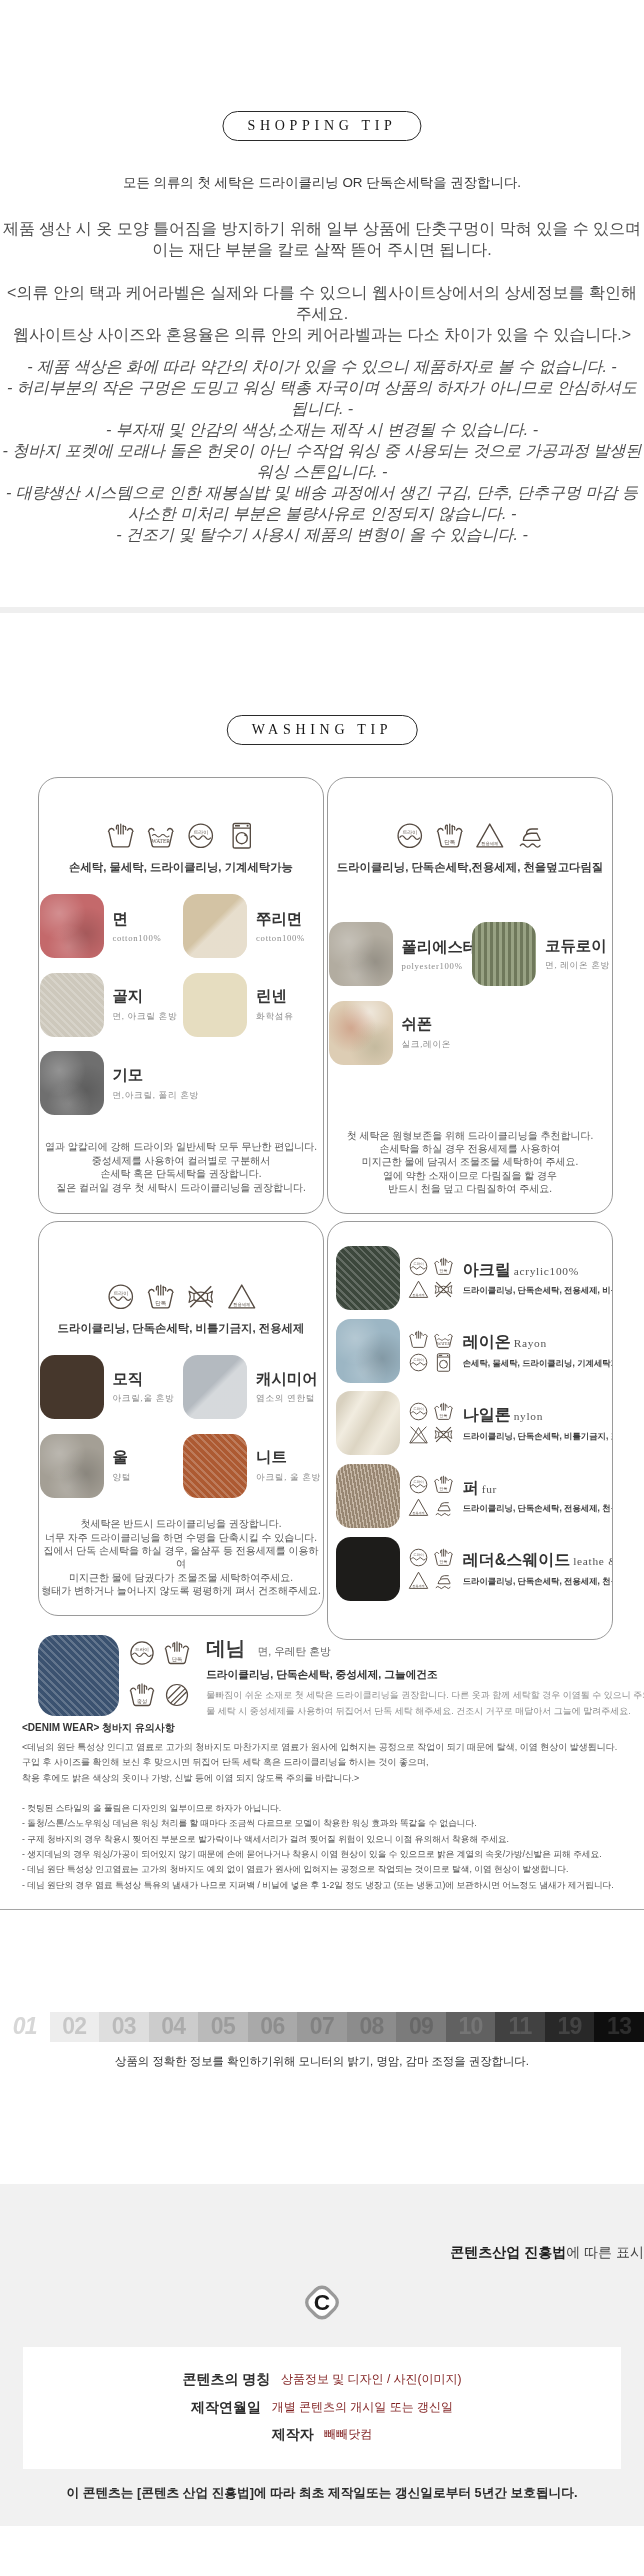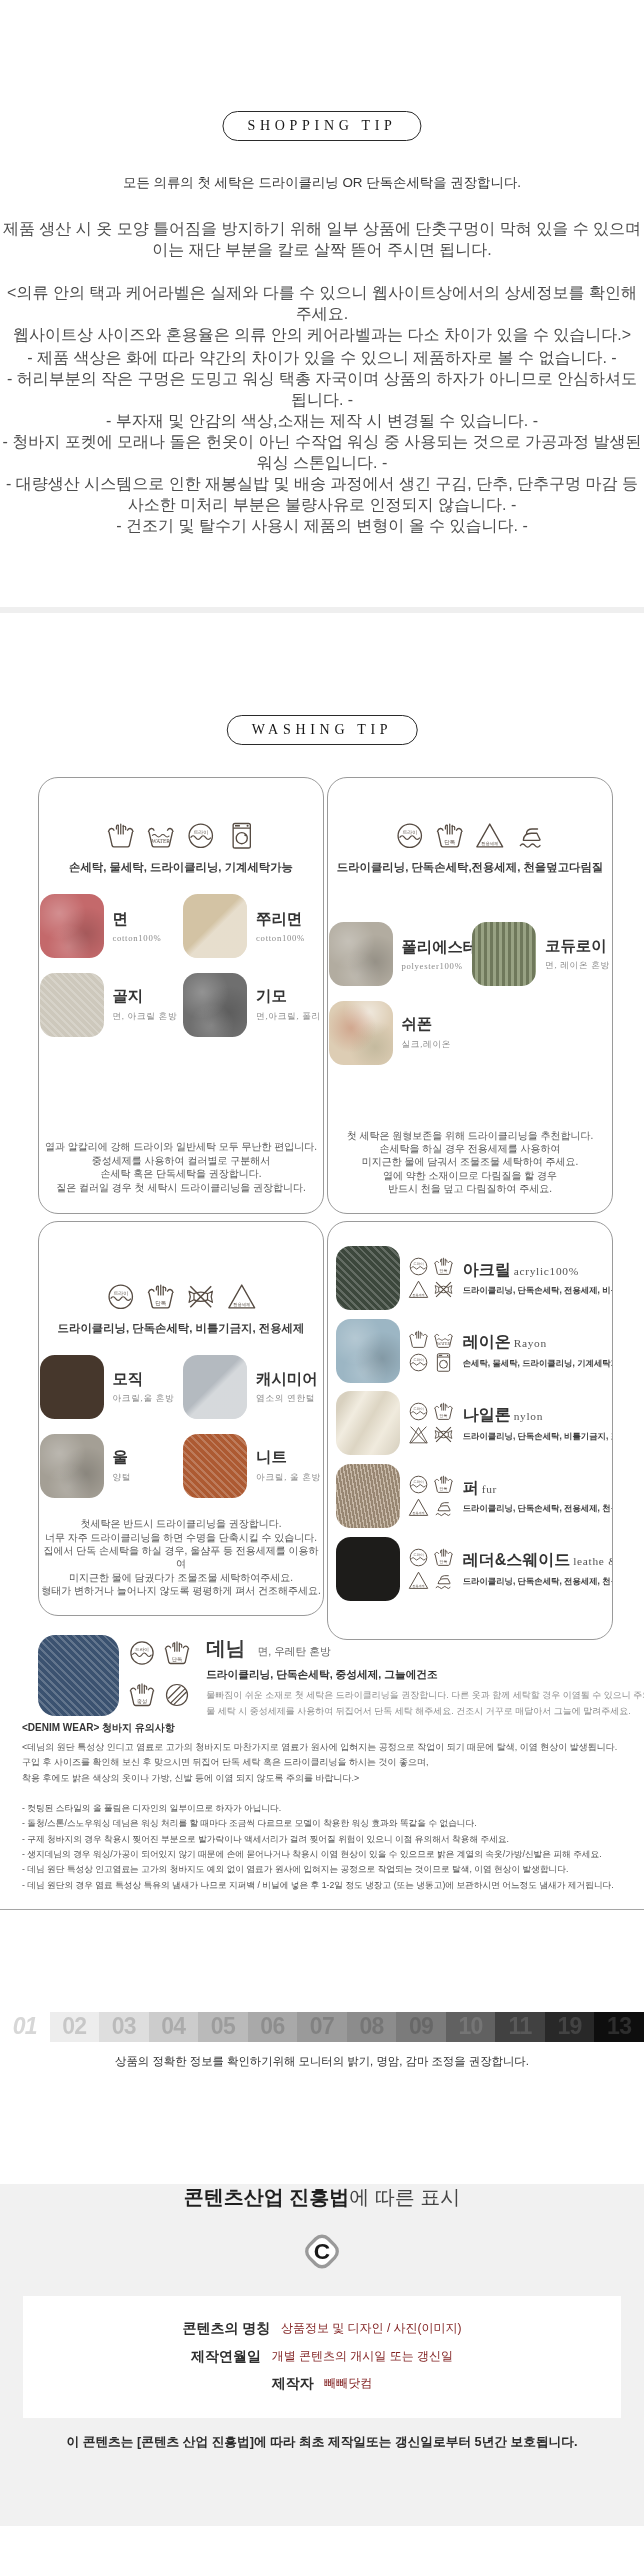--- a/index.html
+++ b/index.html
@@ -83,21 +83,21 @@
   .scale{position:absolute;left:0;top:2012px;width:100%;height:29.5px;display:flex;}
   .scell{flex:1;display:flex;align-items:center;justify-content:center;
          font-size:23px;font-weight:800;letter-spacing:-0.7px;}
   .n-first{color:#d7d7d7;}
   .n-dark{color:rgba(0,0,0,.16);}
   .n-light{color:rgba(255,255,255,.13);}
   .monitor-note{font-size:11.4px;color:#2e2e2e;font-weight:500;}
 
   
   .law{position:absolute;left:0;top:2184px;width:100%;height:342px;background:#f1f1f1;text-align:center;}
-  .law-title{font-size:20px;color:#444;}
+  .law-title{margin-top:60px;font-size:14px;color:#444;text-align:right;}
   .law-title b{color:#1f1f1f;font-weight:700;}
   .law-logo{margin-top:14.8px;}
   .law-card{margin:17.4px 23px 0;background:#ffffff;padding:19px 0 20px;}
   .law-row{display:flex;justify-content:center;gap:10.7px;line-height:27.5px;white-space:nowrap;}
   .law-label{font-size:14px;font-weight:700;color:#2d2d2d;}
   .law-value{font-size:12px;color:#7f1d1d;}
   .law-footer{margin-top:16px;font-size:12.7px;font-weight:600;color:#2b2b2b;white-space:nowrap;}
 </style>
 </head>
 <body>
@@ -191,21 +191,21 @@
   <div class="abs ctr para" style="top:218px;">
     <div>제품 생산 시 옷 모양 틀어짐을 방지하기 위해 일부 상품에 단춧구멍이 막혀 있을 수 있으며</div>
     <div>이는 재단 부분을 칼로 살짝 뜯어 주시면 됩니다.</div>
   </div>
 
   <div class="abs ctr para" style="top:282px;">
     <div>&lt;의류 안의 택과 케어라벨은 실제와 다를 수 있으니 웹사이트상에서의 상세정보를 확인해주세요.</div>
     <div>웹사이트상 사이즈와 혼용율은 의류 안의 케어라벨과는 다소 차이가 있을 수 있습니다.&gt;</div>
   </div>
 
-  <div class="abs ctr para" style="top:347px;">
+  <div class="abs ctr para" style="top:356px;font-style:italic;">
     <div>- 제품 색상은 화에 따라 약간의 차이가 있을 수 있으니 제품하자로 볼 수 없습니다. -</div>
     <div>- 허리부분의 작은 구멍은 도밍고 워싱 택총 자국이며 상품의 하자가 아니므로 안심하셔도 됩니다. -</div>
     <div>- 부자재 및 안감의 색상,소재는 제작 시 변경될 수 있습니다. -</div>
     <div>- 청바지 포켓에 모래나 돌은 헌옷이 아닌 수작업 워싱 중 사용되는 것으로 가공과정 발생된 워싱 스톤입니다. -</div>
     <div>- 대량생산 시스템으로 인한 재봉실밥 및 배송 과정에서 생긴 구김, 단추, 단추구멍 마감 등</div>
     <div>사소한 미처리 부분은 불량사유로 인정되지 않습니다. -</div>
     <div>- 건조기 및 탈수기 사용시 제품의 변형이 올 수 있습니다. -</div>
   </div>
 
   <div class="band" style="top:607px;"></div>
@@ -241,20 +241,27 @@
         <span>
             <div class="sw-name">쭈리면</div>
           <div class="sw-desc">cotton100%</div>
           </span>
       </div>
       <div class="swcell">
         <span class="sw tx-diag" style="background-color: rgb(205, 200, 188);"></span>
         <span>
             <div class="sw-name">골지</div>
           <div class="sw-desc">면, 아크릴 혼방</div>
+          </span>
+      </div>
+      <div class="swcell">
+        <span class="sw" style="background-color: rgb(230, 221, 192);"></span>
+        <span>
+            <div class="sw-name">린넨</div>
+          <div class="sw-desc">화학섬유</div>
           </span>
       </div>
       <div class="swcell">
         <span class="sw tx-mottle" style="background-color: rgb(111, 111, 111);"></span>
         <span>
             <div class="sw-name">기모</div>
           <div class="sw-desc">면,아크릴, 폴리 혼방</div>
           </span>
       </div>
     </div>

